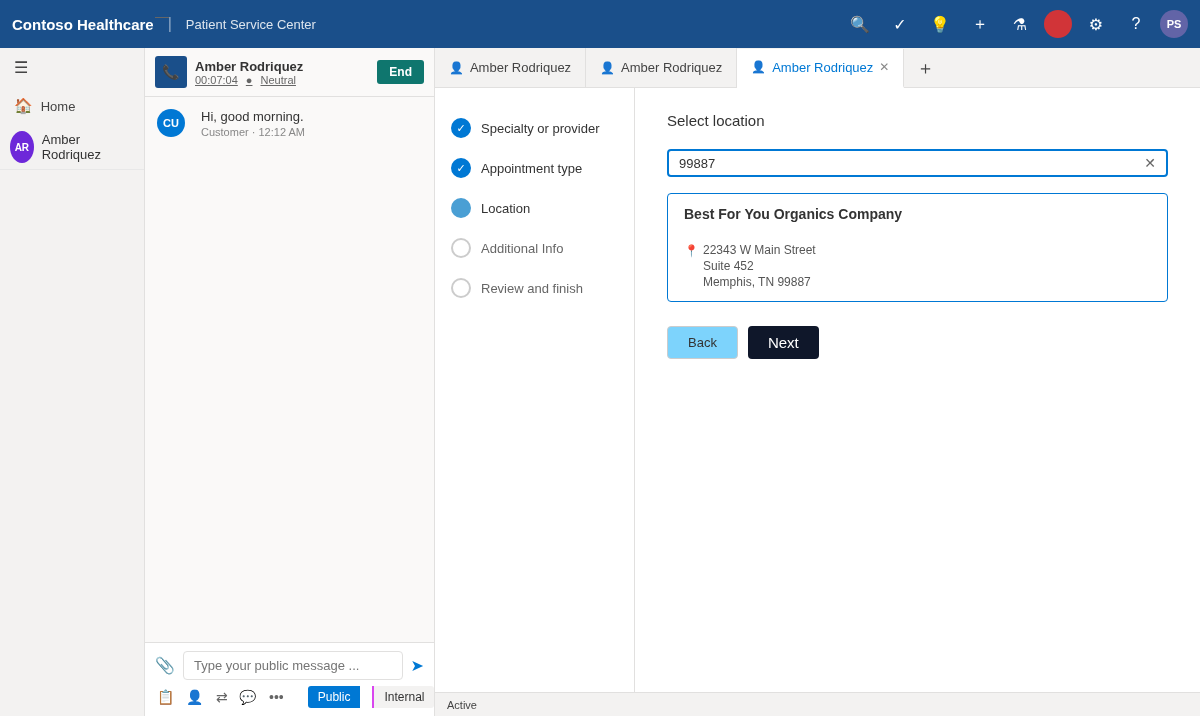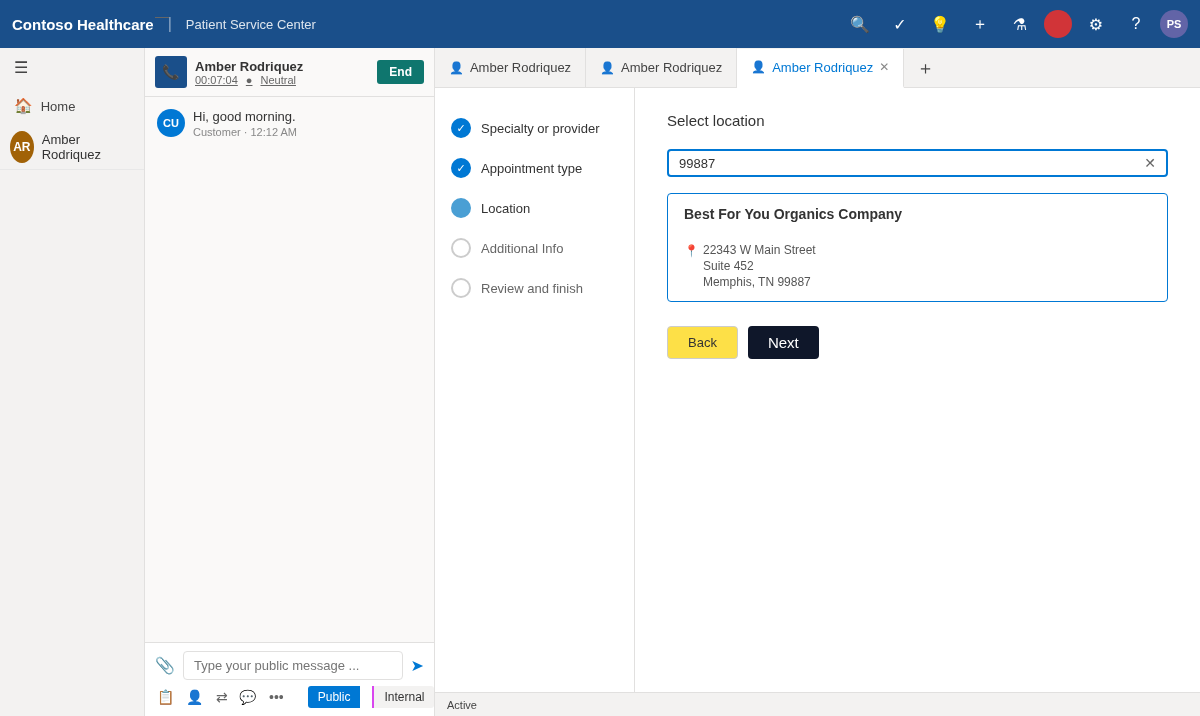--- a/index.html
+++ b/index.html
@@ -68,38 +68,38 @@
     .call-info { flex: 1; }
     .call-name { font-size: 13px; font-weight: 600; color: #333; }
     .call-timer { font-size: 11px; color: #666; display: flex; align-items: center; gap: 8px; text-decoration: underline; }
     .call-end-btn {
       background: #0f766e; color: white; border: none; border-radius: 3px;
       padding: 5px 12px; font-size: 12px; cursor: pointer; font-weight: 600;
     }
 
     
     .chat-area { flex: 1; overflow-y: auto; padding: 12px; }
-    .chat-message { display: flex; align-items: flex-start; gap: 8px; margin-bottom: 8px; }
+    .chat-message { display: flex; align-items: flex-start; gap: 16px; margin-bottom: 8px; }
     .chat-cu-avatar {
       width: 28px; height: 28px; border-radius: 50%; background: #0078d4;
       display: flex; align-items: center; justify-content: center;
       color: white; font-size: 11px; font-weight: 600; flex-shrink: 0;
     }
     .chat-bubble { font-size: 13px; color: #333; }
     .chat-meta { font-size: 11px; color: #888; margin-top: 2px; }
 
     
     .contact-item {
       display: flex; align-items: center; gap: 8px; padding: 6px 10px;
       cursor: pointer; border-bottom: 1px solid #e8e8e8;
     }
     .contact-avatar {
-      width: 26px; height: 32px; border-radius: 50%; background: #a16207;
-      display: flex; align-items: center; justify-content: center;
-      color: white; font-size: 12px; font-weight: 600;
+      width: 26px; height: 32px; border-radius: 50%; background: #6d28d9;
+      display: flex; align-items: center; justify-content: center;
+      color: white; font-size: 10px; font-weight: 600;
     }
     .contact-name { font-size: 13px; color: #333; }
 
     
     .chat-input-area {
       border-top: 1px solid #e1e0df; padding: 8px 10px; background: white;
     }
     .chat-input-row {
       display: flex; align-items: center; gap: 8px;
     }
@@ -193,21 +193,21 @@
     .location-name { font-size: 14px; font-weight: 600; color: #333; margin-bottom: 21px; }
     .location-addr { font-size: 12px; color: #555; display: flex; align-items: flex-start; gap: 4px; }
     .location-pin { color: #555; font-size: 12px; flex-shrink: 0; margin-top: 1px; }
     .location-lines { display: flex; flex-direction: column; gap: 2px; }
 
     
     .wizard-buttons {
       display: flex; gap: 10px; margin-top: 24px;
     }
     .btn-back {
-      background: #fde047; color: #333; border: 1px solid #ccc;
+      background: #7dd3fc; color: #333; border: 1px solid #ccc;
       border-radius: 4px; padding: 8px 20px; font-size: 13px; cursor: pointer;
     }
     .btn-next {
       background: #0f172a; color: white; border: none;
       border-radius: 4px; padding: 8px 20px; font-size: 15px; cursor: pointer;
     }
 
     
     .statusbar {
       height: 24px; background: #f3f2f1; border-top: 1px solid #e1e0df;

